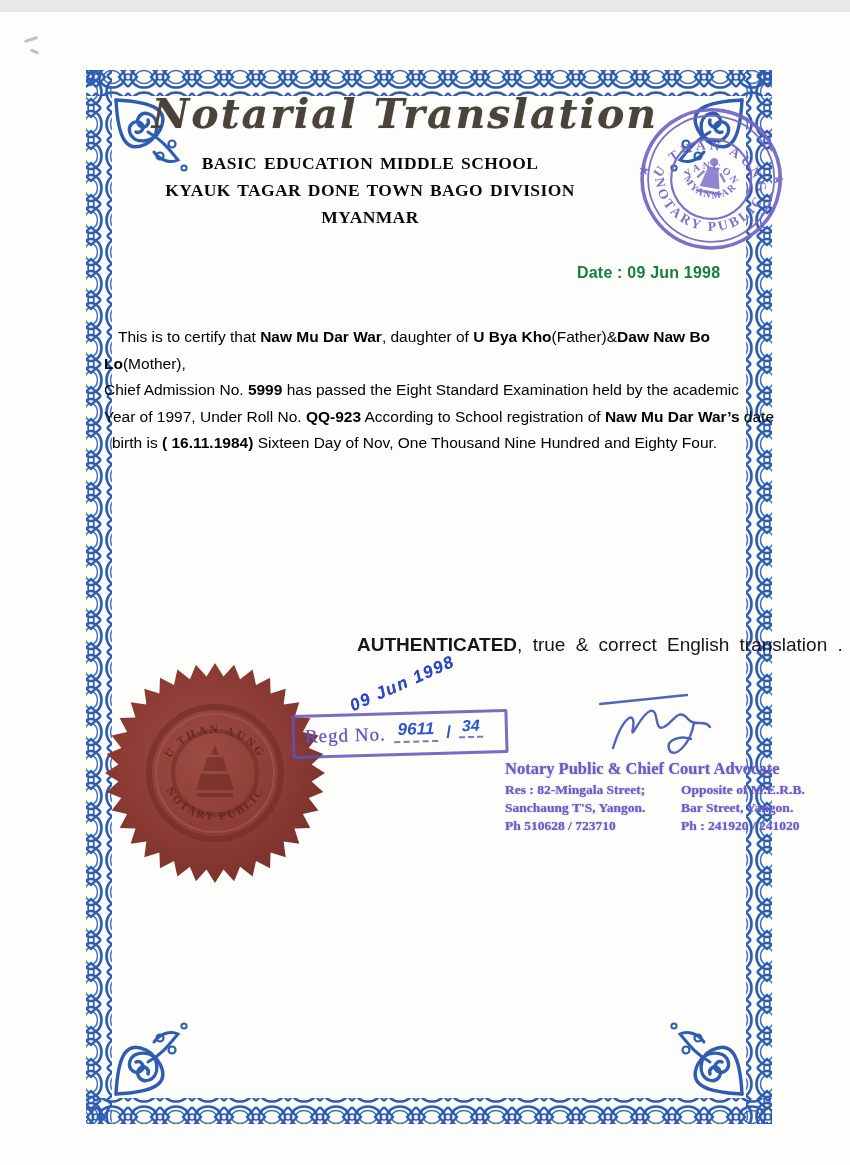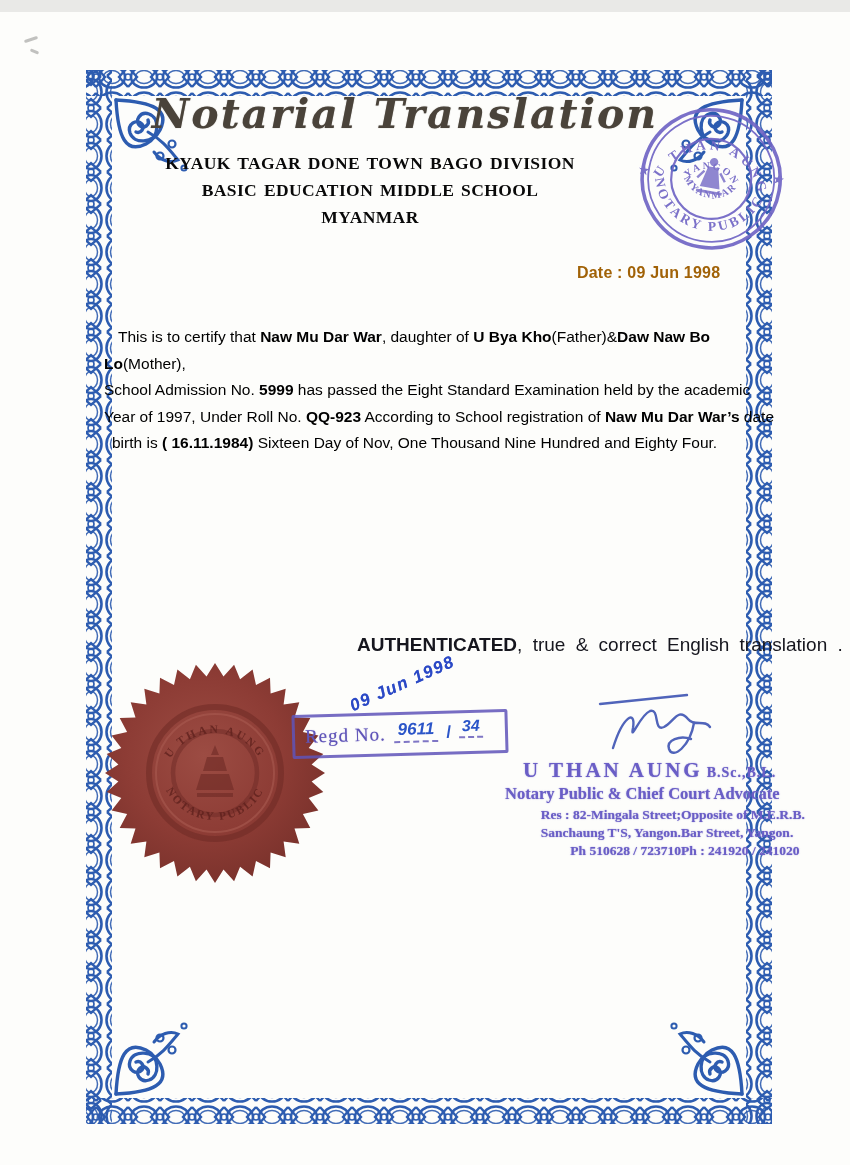--- a/index.html
+++ b/index.html
@@ -15,21 +15,21 @@
     left:0;right:40px;top:78px;text-align:center;
     font-family:"DejaVu Serif", serif;font-style:italic;font-weight:bold;
     font-size:41px;letter-spacing:2px;color:#4a433a;
     text-shadow:0 0 1px rgba(74,67,58,.5);
   }
   .school-head{
     left:0;right:110px;top:138px;text-align:center;
     font-family:"Liberation Serif", serif;font-weight:bold;color:#090909;
     font-size:17.5px;line-height:27px;letter-spacing:.4px;word-spacing:2px;
   }
-  .date-line{left:577px;top:252px;font-size:16px;font-weight:bold;color:#a16207;letter-spacing:.2px;}
+  .date-line{left:577px;top:252px;font-size:16px;font-weight:bold;color:#15803d;letter-spacing:.2px;}
   .body-par{
     left:104px;top:312px;width:672px;font-size:15.5px;line-height:26.5px;color:#000000;
   }
   .body-par .ln1{text-indent:14px;}
   .body-par .ln4{padding-left:8px;}
   .b{font-weight:bold;}
   .sig-block{
     left:460px;top:526px;width:320px;text-align:center;
     font-size:15.5px;line-height:21.5px;color:#121212;
   }
@@ -64,21 +64,21 @@
   }
   .notary-block{
     left:505px;top:746px;width:345px;color:#6a5ec6;
     font-family:"Liberation Serif", serif;
     text-shadow:0 0 1.3px rgba(106,94,198,.75);
   }
   .notary-name{font-size:21px;font-weight:bold;letter-spacing:3px;padding-left:18px;white-space:nowrap;}
   .notary-degrees{font-size:14px;letter-spacing:1px;font-weight:bold;}
   .notary-title{font-size:16.5px;font-weight:bold;margin-top:1px;white-space:nowrap;}
   .notary-cols{display:flex;margin-top:2px;font-size:13.5px;line-height:18px;font-weight:bold;}
-  .notary-col-left{width:176px;text-align:right;}
+  .notary-col-left{width:176px;}
   .notary-col-right{width:168px;}
   .scan-mark{background:#9a9a98;opacity:.6;border-radius:2px;}
 </style>
 </head>
 <body>
 
 <div class="page">
 
   <svg class="abs" style="left:0;top:0" width="850" height="1165" viewBox="0 0 850 1165" aria-hidden="true">
     <defs>
@@ -114,22 +114,22 @@
     <use href="#cornerTL" transform="translate(114,1084) scale(1,-1)"></use>
     <use href="#cornerTL" transform="translate(744,1084) scale(-1,-1)"></use>
   </svg>
 
   <div class="abs scan-mark" style="left:24px;top:26px;width:14px;height:3px;transform:rotate(-18deg)"></div>
   <div class="abs scan-mark" style="left:30px;top:38px;width:9px;height:3px;transform:rotate(24deg)"></div>
 
   <div class="abs title-script">Notarial Translation</div>
 
   <div class="abs school-head">
+    <div>BASIC EDUCATION MIDDLE SCHOOL</div>
     <div>KYAUK TAGAR DONE TOWN  BAGO DIVISION</div>
-    <div>BASIC EDUCATION MIDDLE SCHOOL</div>
     <div>MYANMAR</div>
   </div>
 
   <svg class="abs" style="left:626px;top:84px;transform:rotate(10deg);opacity:.92" width="172" height="168" viewBox="0 0 172 168">
     <defs>
       <path id="arcTop" d="M34,96 A52,52 0 0 1 136,96"></path>
       <path id="arcBot" d="M28,78 A57,57 0 0 0 142,78"></path>
       <path id="arcInTop" d="M59,91 A28,28 0 0 1 111,91"></path>
       <path id="arcInBot" d="M55,79 A31,31 0 0 0 115,79"></path>
     </defs>
@@ -159,21 +159,21 @@
       <path d="M80,71 L90,71 L95,92 L75,92 Z"></path>
       <path d="M72,95 h26 v3 h-26 Z"></path>
       <path d="M77,76 l-6,8 M93,76 l6,8" stroke="#7166c5" stroke-width="2.4" fill="none"></path>
     </g>
   </svg>
 
   <div class="abs date-line">Date : 09 Jun 1998</div>
 
   <div class="abs body-par">
     <div class="ln1"><span>This is to certify that </span><span class="b">Naw Mu Dar War</span><span>, daughter of </span><span class="b">U Bya Kho</span><span>(Father)&amp;</span><span class="b">Daw Naw Bo Lo</span><span>(Mother),</span></div>
-    <div class="ln2"><span>School Admission No. </span><span class="b">5999</span><span> has passed the Eight Standard Examination held by the academic</span></div>
+    <div class="ln2"><span>Chief Admission No. </span><span class="b">5999</span><span> has passed the Eight Standard Examination held by the academic</span></div>
     <div class="ln3"><span>Year of 1997, Under Roll No. </span><span class="b">QQ-923</span><span> According to School registration of </span><span class="b">Naw Mu Dar War’s</span><span> date</span></div>
     <div class="ln4"><span>birth is </span><span class="b">( 16.11.1984)</span><span> Sixteen Day of Nov, One Thousand Nine Hundred and Eighty Four.</span></div>
   </div>
 
 
   <div class="abs auth-line">
     <span class="b">AUTHENTICATED</span><span>, true  &amp;  correct  English  translation .</span>
   </div>
 
   <div class="abs hand-date">09 Jun 1998</div>
@@ -217,24 +217,20 @@
 
   <svg class="abs" style="left:575px;top:670px" width="200" height="90" viewBox="0 0 200 90">
     <g fill="none" stroke="#5064ba" stroke-width="2.4" stroke-linecap="round">
       <path d="M25,22 L112,13"></path>
       <path d="M38,66 C48,34 61,27 58,46 C55,61 65,33 75,29 C85,26 78,50 89,45 C99,40 103,25 113,37 C119,45 130,37 135,45"></path>
       <path d="M119,41 C115,64 98,78 94,67 C91,58 105,53 116,57"></path>
     </g>
   </svg>
 
   <div class="abs notary-block">
-    <div>
-      <span class="notary-name">U THAN AUNG</span>
-      <span class="notary-degrees">B.Sc.,B.L.</span>
-    </div>
     <div class="notary-title">Notary Public &amp; Chief Court Advocate</div>
     <div class="notary-cols">
       <div class="notary-col-left">
         <div>Res : 82-Mingala Street;</div>
         <div>Sanchaung T'S, Yangon.</div>
         <div>Ph   510628 / 723710</div>
       </div>
       <div class="notary-col-right">
         <div>Opposite of M.E.R.B.</div>
         <div>Bar Street, Yangon.</div>

